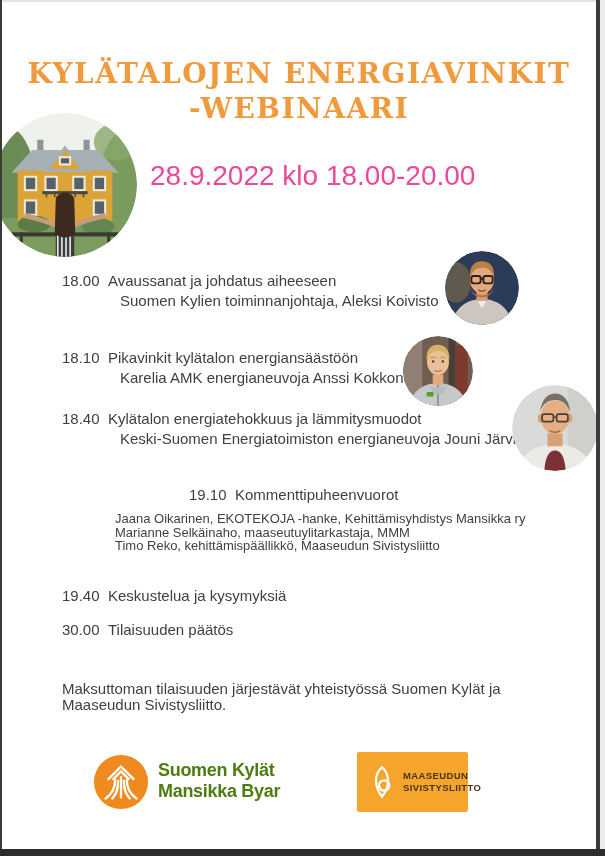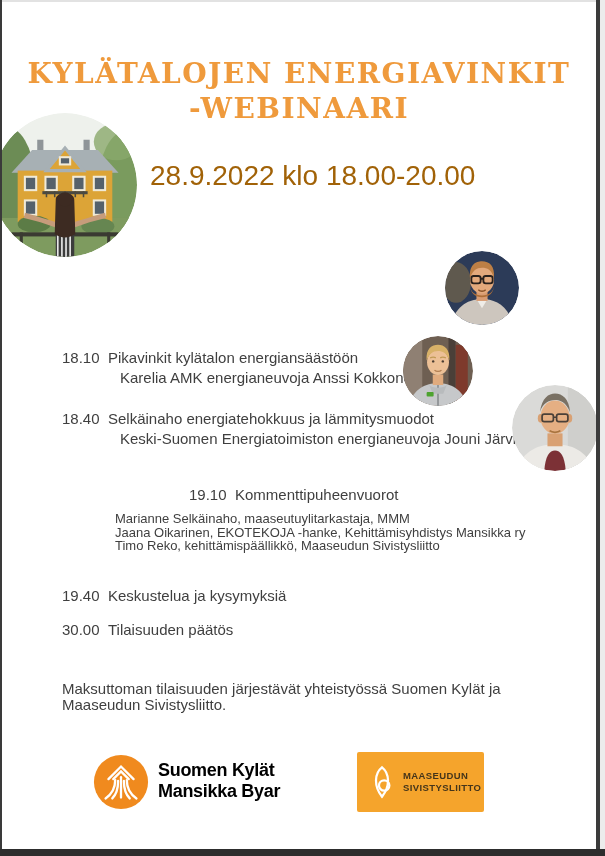--- a/index.html
+++ b/index.html
@@ -8,21 +8,21 @@
   
   .edge-left{position:absolute;left:0;top:0;width:2px;height:856px;background:#3a3a3a;}
   .edge-top{position:absolute;left:0;top:0;width:605px;height:2px;background:#e2e2e2;}
   .edge-right-dark{position:absolute;left:596px;top:0;width:4px;height:856px;background:#3b3b3b;}
   .edge-right-light{position:absolute;left:600px;top:0;width:5px;height:856px;background:#ececec;}
   .edge-bottom{position:absolute;left:0;top:849px;width:605px;height:7px;background:#2d2d2d;}
 
   .title{position:absolute;left:2px;top:56px;width:594px;text-align:center;
          font-family:"DejaVu Serif",serif;font-weight:600;font-size:28px;line-height:35px;
          letter-spacing:1.5px;color:#ef9a3c;}
-  .datetime{position:absolute;left:150px;top:160px;font-size:28px;color:#a16207;}
+  .datetime{position:absolute;left:150px;top:160px;font-size:28px;color:#ec4899;}
 
   .photo-circle{position:absolute;left:-7px;top:113px;width:144px;height:144px;border-radius:50%;overflow:hidden;}
   .portrait{position:absolute;border-radius:50%;overflow:hidden;}
   .portrait svg{display:block;}
   #portrait-1{left:445px;top:251px;width:74px;height:74px;}
   #portrait-2{left:403px;top:336px;width:70px;height:70px;}
   #portrait-3{left:512px;top:385px;width:86px;height:86px;}
 
   .sched-row{position:absolute;left:62px;color:#3f3f3f;font-size:15px;line-height:20px;}
   .sched-line1{display:flex;}
@@ -30,23 +30,23 @@
   .sched-details{margin-left:58px;}
   .sched-details.tight{margin-left:53px;font-size:13px;line-height:13.5px;}
   #row-1{top:271px;} #row-2{top:348px;} #row-3{top:409px;}
   #row-4{top:485px;} #row-5{top:586px;} #row-6{top:620px;}
   #row-4 .sched-line1{margin-bottom:7px;justify-content:center;}
 
   .footer-text{position:absolute;left:62px;top:681px;width:492px;color:#3f3f3f;
                font-size:15px;line-height:15.5px;}
 
   .logo-sk{position:absolute;left:92px;top:753px;width:58px;height:58px;}
-  .logo-sk-text{position:absolute;left:158px;top:760px;color:#000000;font-weight:bold;
+  .logo-sk-text{position:absolute;left:158px;top:760px;color:#4d7c0f;font-weight:bold;
                 font-size:18px;line-height:21px;letter-spacing:-0.3px;}
-  .logo-msl{position:absolute;left:357px;top:752px;width:127px;height:60px;background:#f5a42c;
+  .logo-msl{position:absolute;left:357px;top:752px;width:111px;height:60px;background:#f5a42c;
             border-radius:2px;display:flex;align-items:center;}
   .logo-msl-leaf{margin-left:12px;flex:0 0 auto;}
   .logo-msl-text{margin-left:8px;color:#45351a;font-weight:bold;font-size:9.5px;
                  line-height:12px;letter-spacing:0.4px;}
 </style>
 </head>
 <body>
 
 <div class="canvas">
 
@@ -119,44 +119,51 @@
           </g>
           <path d="M61,84 C61,76 79,76 79,84 L80,118 C74,122 66,122 60,118 Z" fill="#3d2b22"></path>
           <circle cx="70" cy="84" r="7" fill="#3d2b22"></circle>
         </g>
       </g>
     </svg>
   </div>
 
   <div class="datetime">28.9.2022 klo 18.00-20.00</div>
 
+  <div class="sched-row" id="row-1">
+    <div class="sched-line1">
+      <span class="sched-time">18.00</span>
+      <span>Avaussanat ja johdatus aiheeseen</span>
+    </div>
+    <div class="sched-details">Suomen Kylien toiminnanjohtaja, Aleksi Koivisto</div>
+  </div>
 
   <div class="sched-row" id="row-2">
     <div class="sched-line1">
       <span class="sched-time">18.10</span>
       <span>Pikavinkit kylätalon energiansäästöön</span>
     </div>
     <div class="sched-details">Karelia AMK energianeuvoja Anssi Kokkonen</div>
   </div>
 
   <div class="sched-row" id="row-3">
     <div class="sched-line1">
       <span class="sched-time">18.40</span>
-      <span>Selkäinaho energiatehokkuus ja lämmitysmuodot</span>
+      <span>Kylätalon energiatehokkuus ja lämmitysmuodot</span>
     </div>
     <div class="sched-details">Keski-Suomen Energiatoimiston energianeuvoja Jouni Järvinen</div>
   </div>
 
   <div class="sched-row" id="row-4">
     <div class="sched-line1">
       <span class="sched-time">19.10</span>
       <span>Kommenttipuheenvuorot</span>
     </div>
+    <div class="sched-details tight">Jaana Oikarinen, EKOTEKOJA -hanke, Kehittämisyhdistys Mansikka ry</div>
     <div class="sched-details tight">Marianne Selkäinaho, maaseutuylitarkastaja, MMM</div>
-    <div class="sched-details tight">Jaana Oikarinen, EKOTEKOJA -hanke, Kehittämisyhdistys Mansikka ry</div>
     <div class="sched-details tight">Timo Reko, kehittämispäällikkö, Maaseudun Sivistysliitto</div>
   </div>
 
   <div class="sched-row" id="row-5">
     <div class="sched-line1">
       <span class="sched-time">19.40</span>
       <span>Keskustelua ja kysymyksiä</span>
     </div>
   </div>
 

